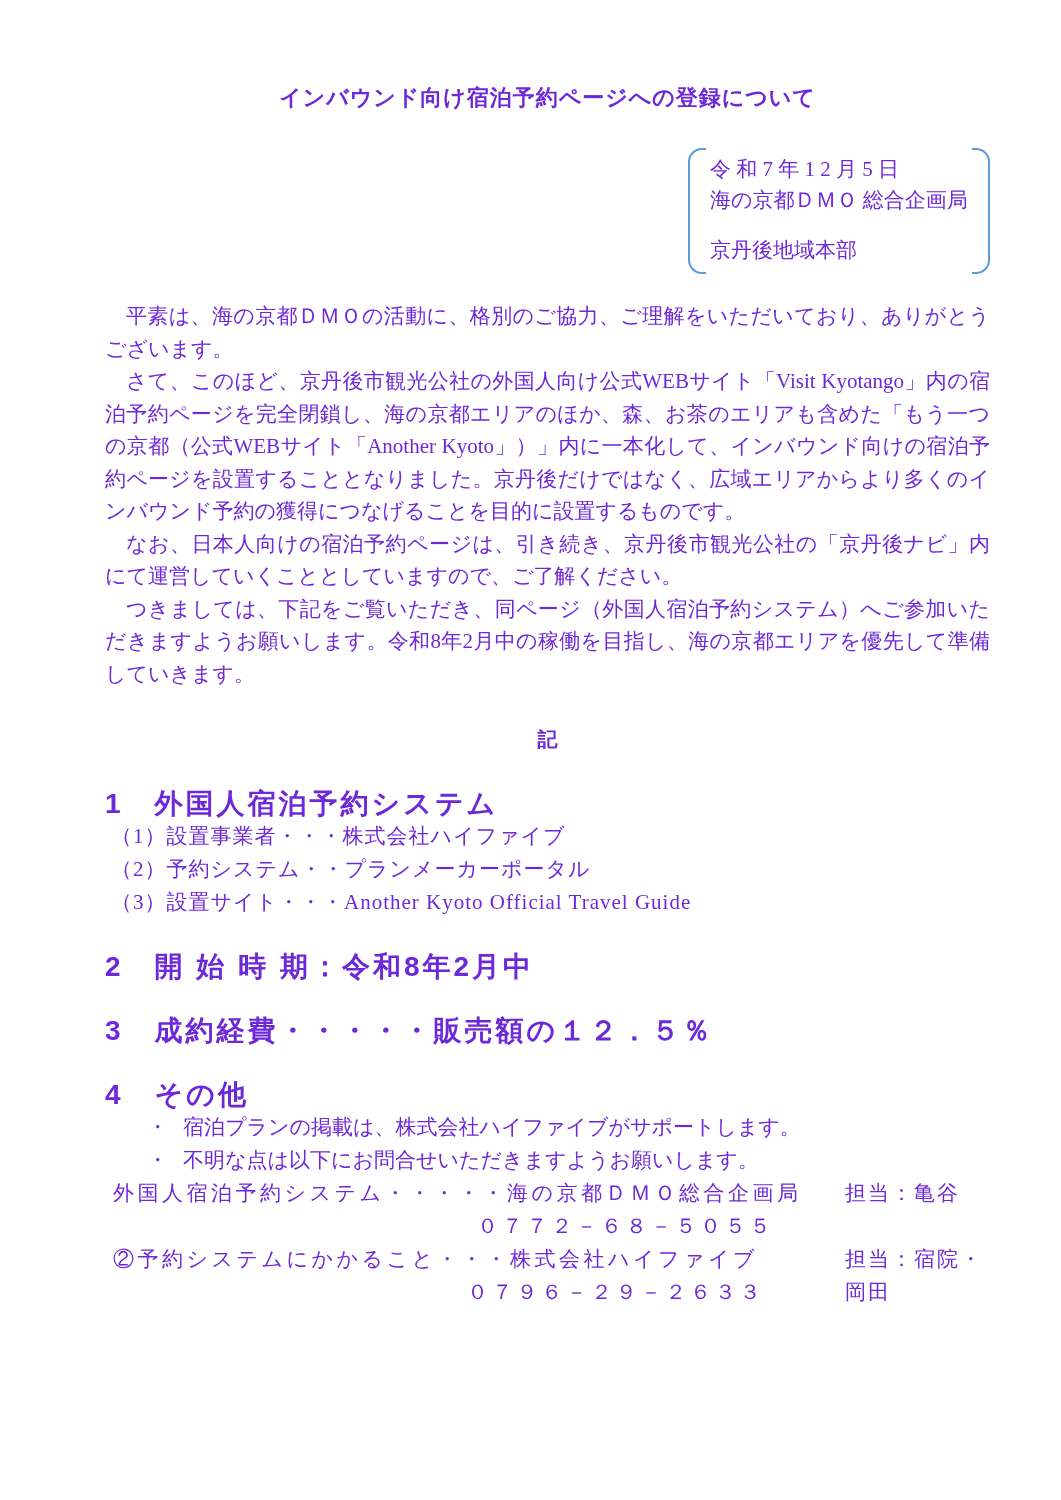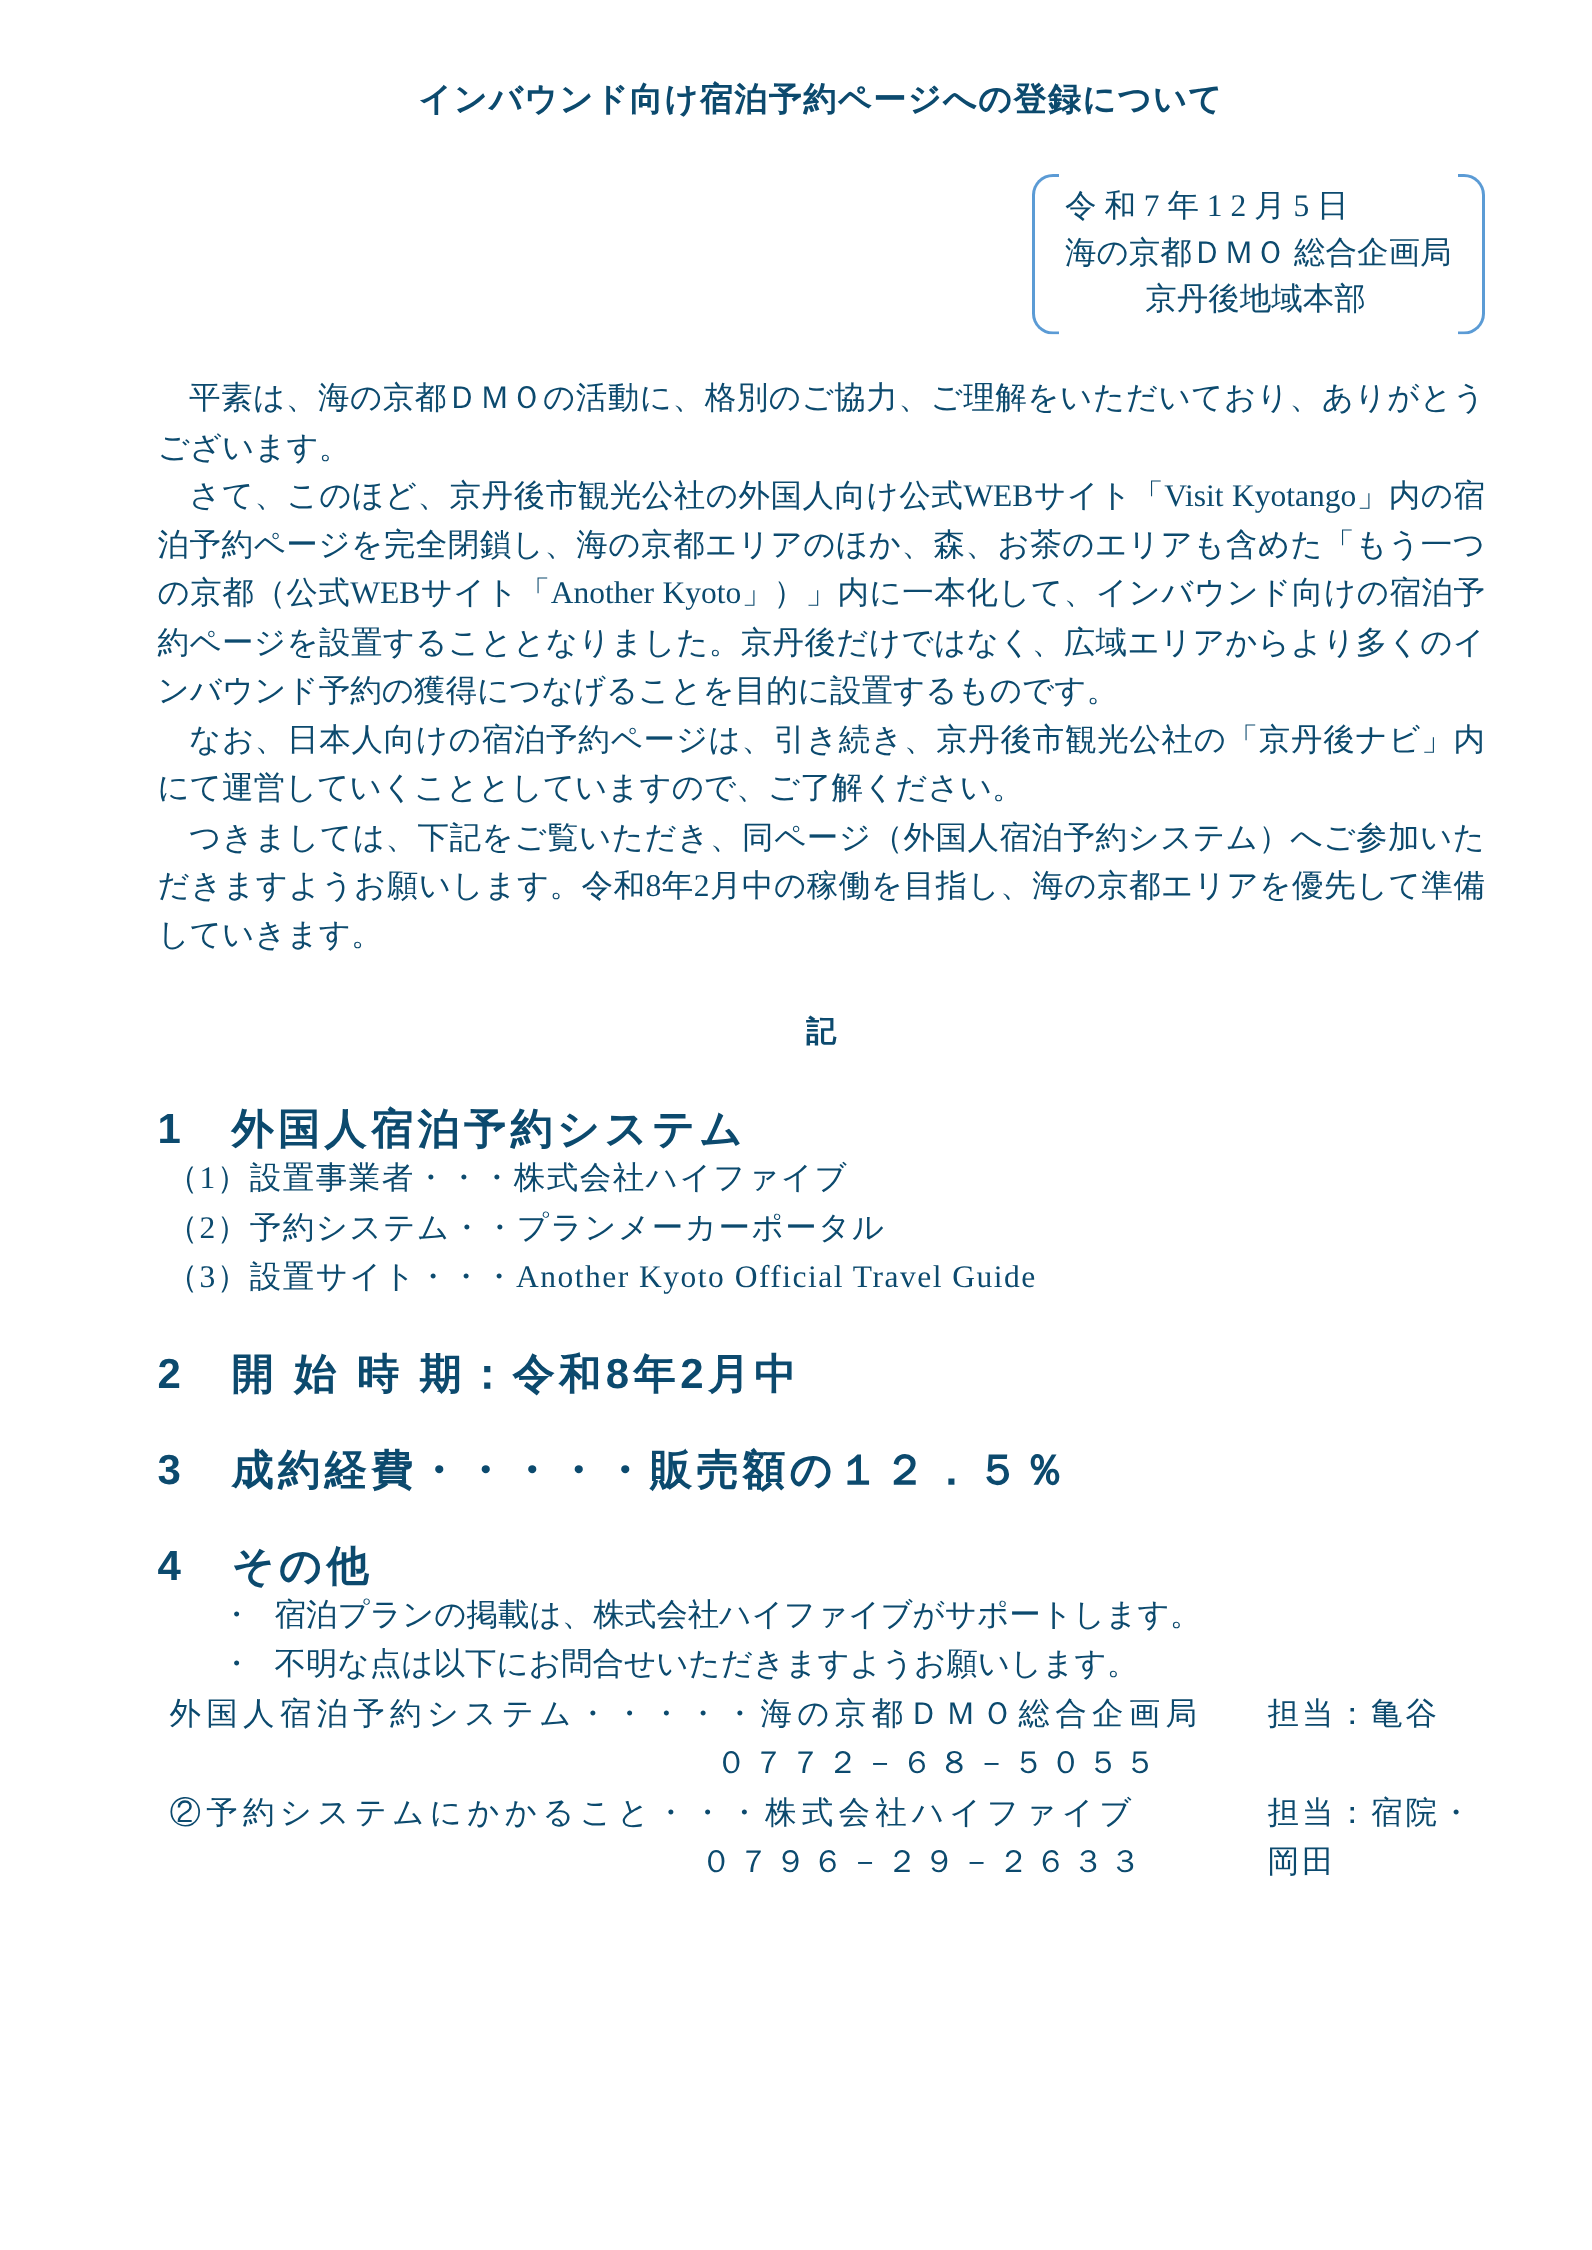--- a/index.html
+++ b/index.html
@@ -2,22 +2,22 @@
 <html><head>
 <meta charset="utf-8">
 <style>
   html, body { margin:0; padding:0; background:#ffffff; }
   .page {
     position: relative;
     width: 1061px;
     height: 1500px;
     box-sizing: border-box;
     background: #ffffff;
-    color: #0c4a6e;
-    padding: 52px 71px 0 105px;
+    color: #6d28d9;
+    padding: 84px 71px 0 105px;
     overflow: hidden;
     font-family: "Liberation Serif", "DejaVu Serif", serif;
   }
   .doc-title {
     margin: 0;
     text-align: center;
     font-family: "Liberation Sans", "DejaVu Sans", sans-serif;
     font-weight: 600;
     font-size: 22px;
     line-height: 28px;
@@ -28,21 +28,21 @@
     width: 302px;
     margin: 36px 0 0 auto;
     padding: 6px 22px 8px;
     box-sizing: border-box;
     font-size: 21px;
     line-height: 31px;
   }
   .bracket { position: absolute; top: 0; bottom: 0; width: 16px; }
   .bracket-left  { left: 0;  border: 2px solid #5b9bd5; border-right: none; border-radius: 14px 0 0 14px; }
   .bracket-right { right: 0; border: 2px solid #5b9bd5; border-left: none;  border-radius: 0 14px 14px 0; }
-  .date-line3 { text-align: center; padding-right: 4px; }
+  .date-line3 { text-align: left; padding-right: 4px; margin-top: 19px; }
   .body-text { margin-top: 26px; font-size: 21px; line-height: 32.5px; text-align: justify; }
   .body-text p { margin: 0; text-indent: 1em; }
   .notice-marker {
     margin-top: 33px;
     text-align: center;
     font-family: "Liberation Sans", "DejaVu Sans", sans-serif;
     font-weight: 600;
     font-size: 20px;
     line-height: 33px;
   }

